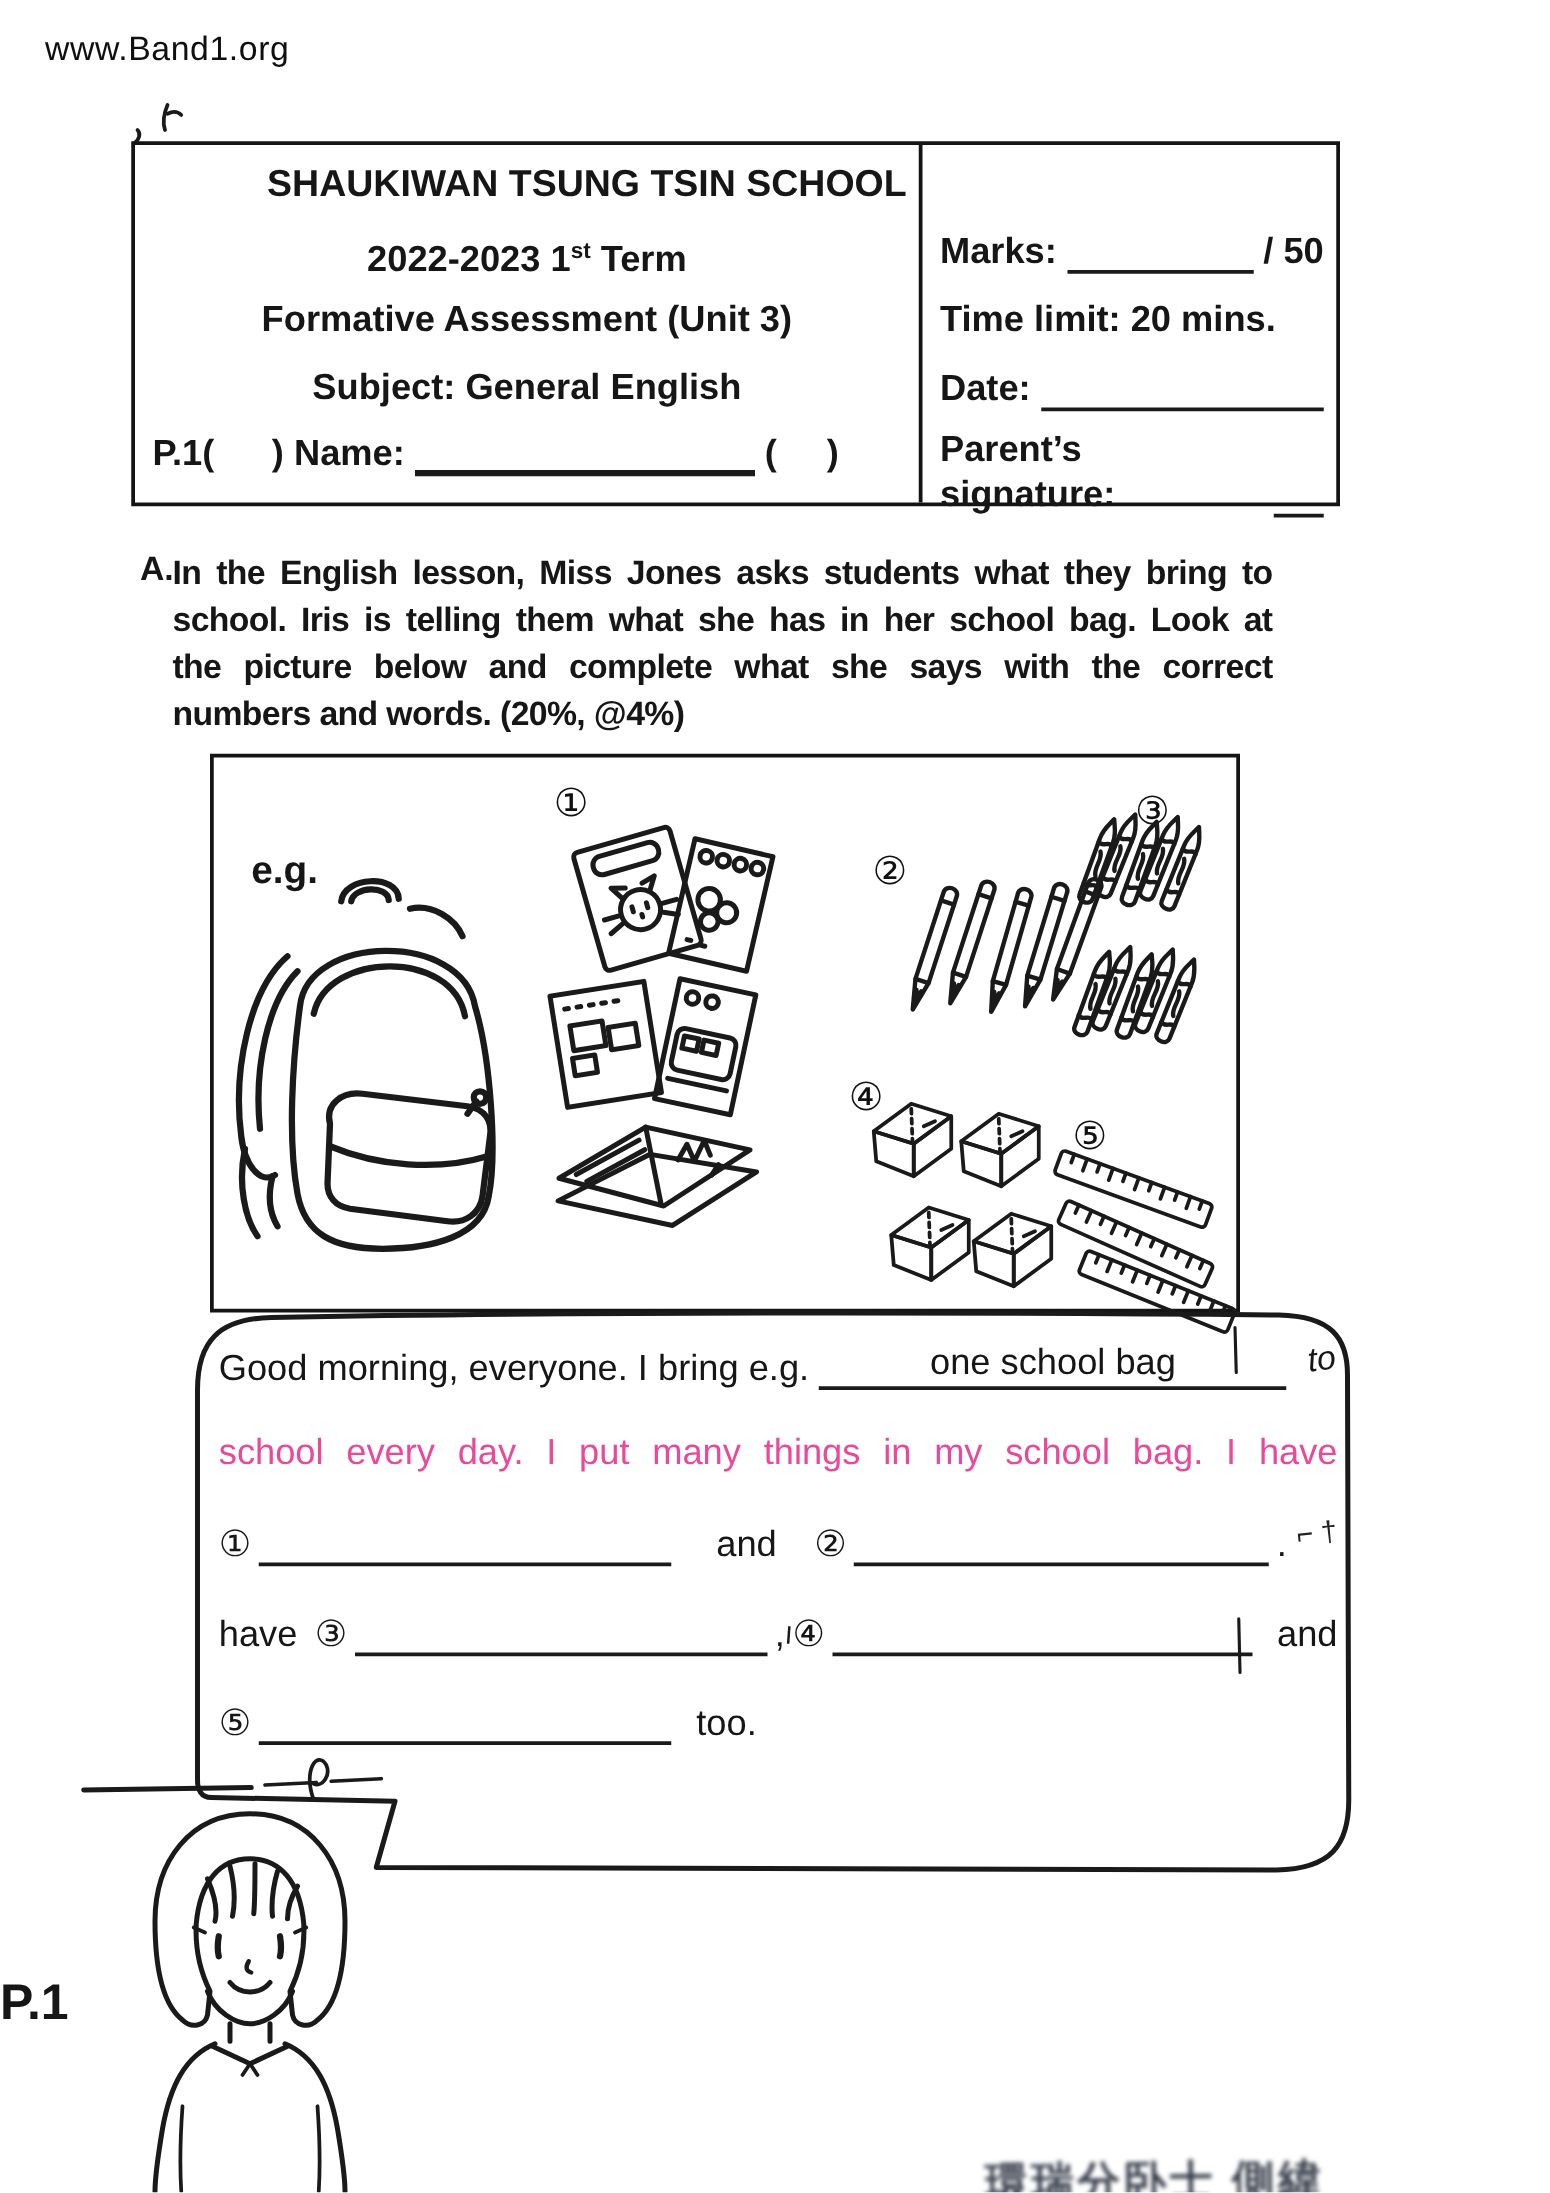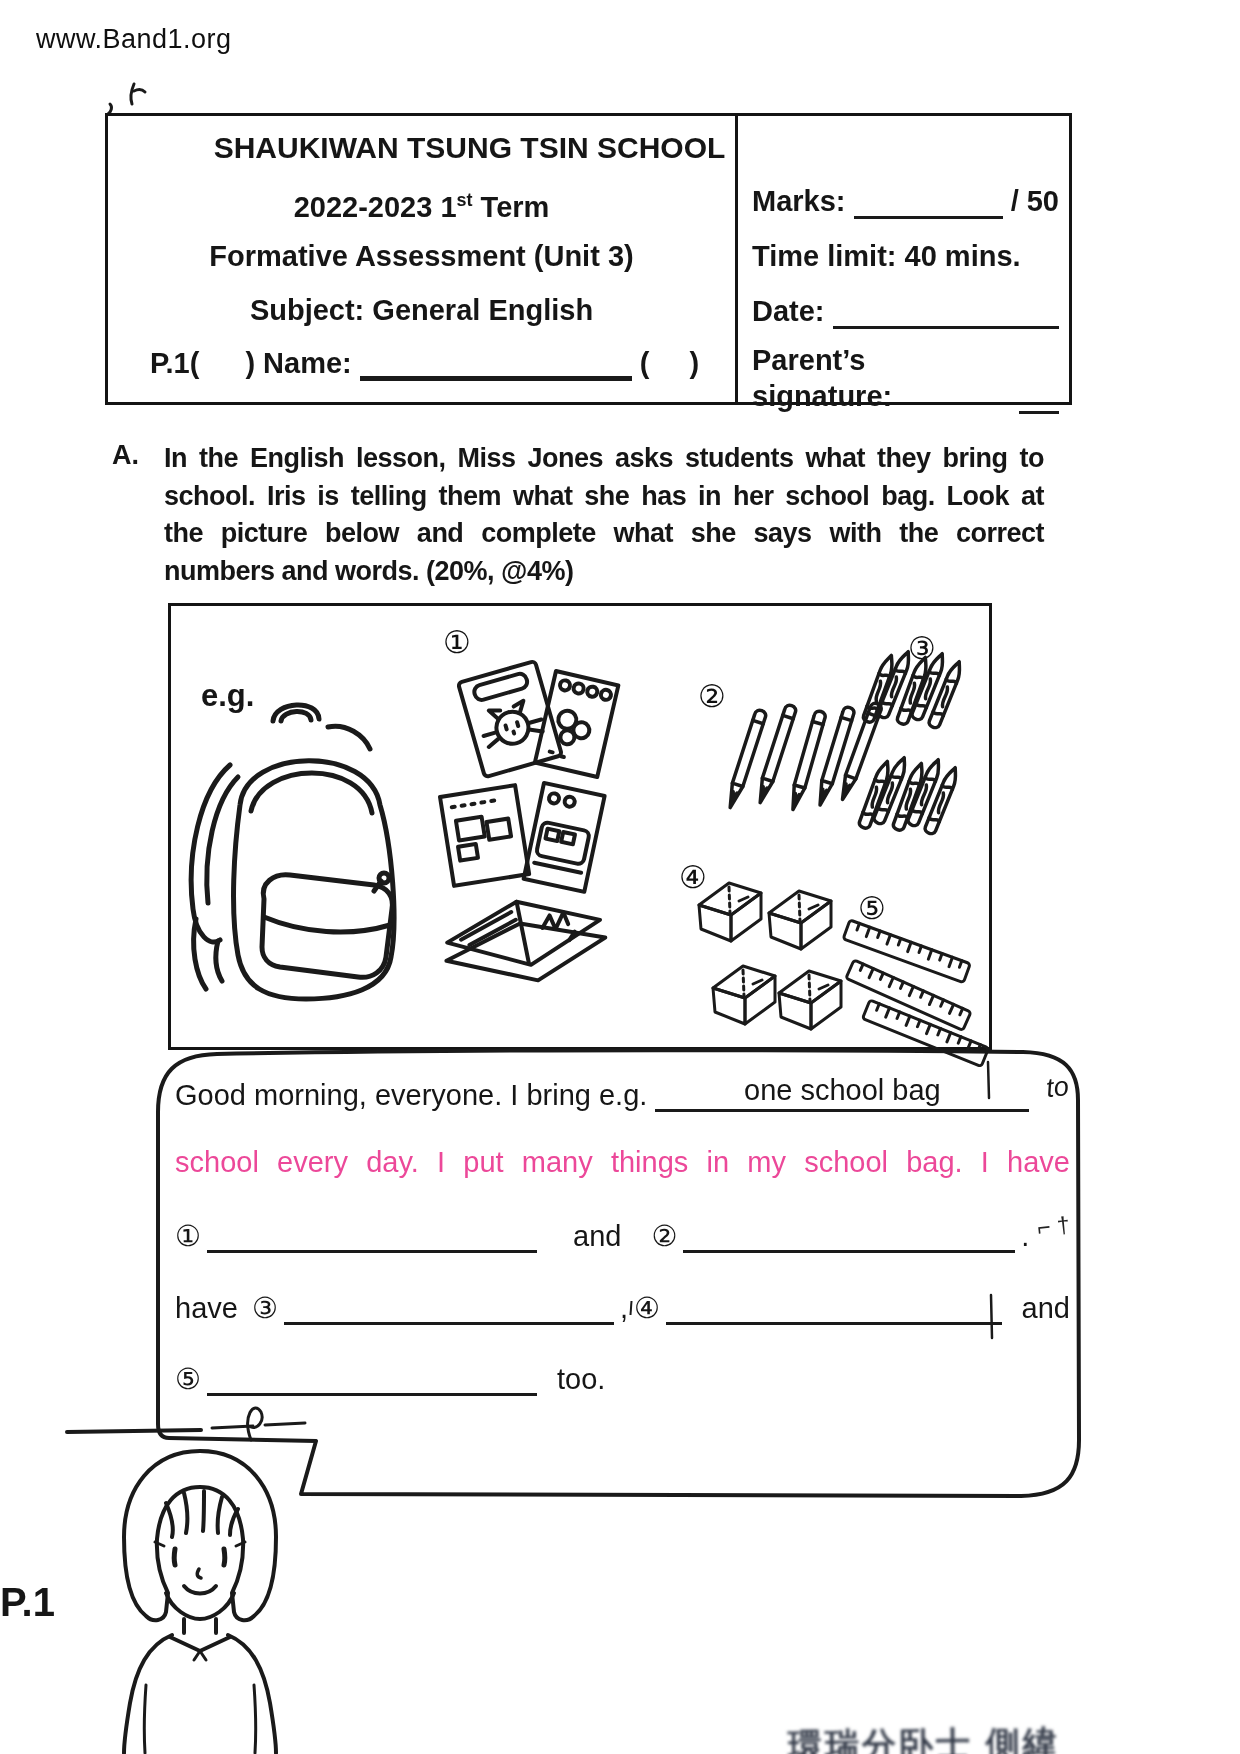--- a/index.html
+++ b/index.html
@@ -14,35 +14,35 @@
 
   
   .header-box{left:105px;top:113px;width:961px;height:286px;border:3px solid #141414;}
   .hb-left{position:absolute;left:0;top:0;width:627px;height:100%;border-right:3px solid #141414;}
   .hb-right{position:absolute;left:630px;top:0;right:0;height:100%;}
   .hb-row{position:absolute;width:100%;text-align:center;font-weight:bold;font-size:29px;line-height:36px;}
   .hb-school{top:14px;font-size:30px;padding-left:48px;}
   .hb-term{top:66px;}
   .hb-form{top:122px;}
   .hb-subject{top:176px;}
-  .hb-name{top:226px;left:14px;width:auto;right:8px;text-align:left;display:flex;align-items:flex-end;justify-content:center;}
+  .hb-name{top:226px;left:14px;width:auto;right:8px;text-align:left;display:flex;align-items:flex-end;}
   .hb-rrow{position:absolute;left:14px;right:10px;font-weight:bold;font-size:29px;line-height:36px;display:flex;align-items:flex-end;}
   .rr1{top:66px;} .rr2{top:122px;} .rr3{top:176px;} .rr4{top:226px;}
   .blank{border-bottom:3px solid #1a1a1a;height:34px;display:inline-block;}
   .name-blank{width:272px;border-bottom-width:5px;margin:0 8px;}
   .marks-blank{flex:1;margin:0 8px;}
   .date-blank{flex:1;margin-left:8px;}
   .sig-blank{flex:1;margin-left:8px;min-width:40px;}
   .gap46{display:inline-block;width:46px;} .gap40{display:inline-block;width:40px;}
   sup{font-size:0.62em;}
 
   
   .secA{left:112px;top:440px;width:918px;}
   .secA-label{position:absolute;left:0;top:0;font-weight:bold;font-size:27px;}
-  .secA-lines{margin-left:52px;width:880px;font-weight:bold;font-size:27px;line-height:37.5px;letter-spacing:-0.5px;}
+  .secA-lines{margin-left:26px;width:880px;font-weight:bold;font-size:27px;line-height:37.5px;letter-spacing:-0.5px;}
   .jl{text-align:justify;text-align-last:justify;}
 
   
   .pic-box{left:168px;top:603px;width:818px;height:441px;border:3px solid #141414;}
   .eg-label{left:30px;top:72px;font-size:31px;font-weight:bold;}
   .num-label{font-size:31px;color:#111;}
 
   
   .bubble-text{font-size:29px;line-height:34px;color:#ec4899;}
   .fill-line{position:absolute;left:175px;width:895px;display:flex;align-items:flex-end;font-size:29px;line-height:34px;}
@@ -89,21 +89,21 @@
         <span class="gap40"></span>
         <span>)</span>
       </div>
     </div>
     <div class="hb-right">
       <div class="hb-rrow rr1">
         <span>Marks:</span>
         <span class="blank marks-blank"></span>
         <span>/ 50</span>
       </div>
-      <div class="hb-rrow rr2">Time limit: 40 mins.</div>
+      <div class="hb-rrow rr2">Time limit: 20 mins.</div>
       <div class="hb-rrow rr3">
         <span>Date:</span>
         <span class="blank date-blank"></span>
       </div>
       <div class="hb-rrow rr4">
         <span>Parent’s signature:</span>
         <span class="blank sig-blank"></span>
       </div>
     </div>
   </div>

